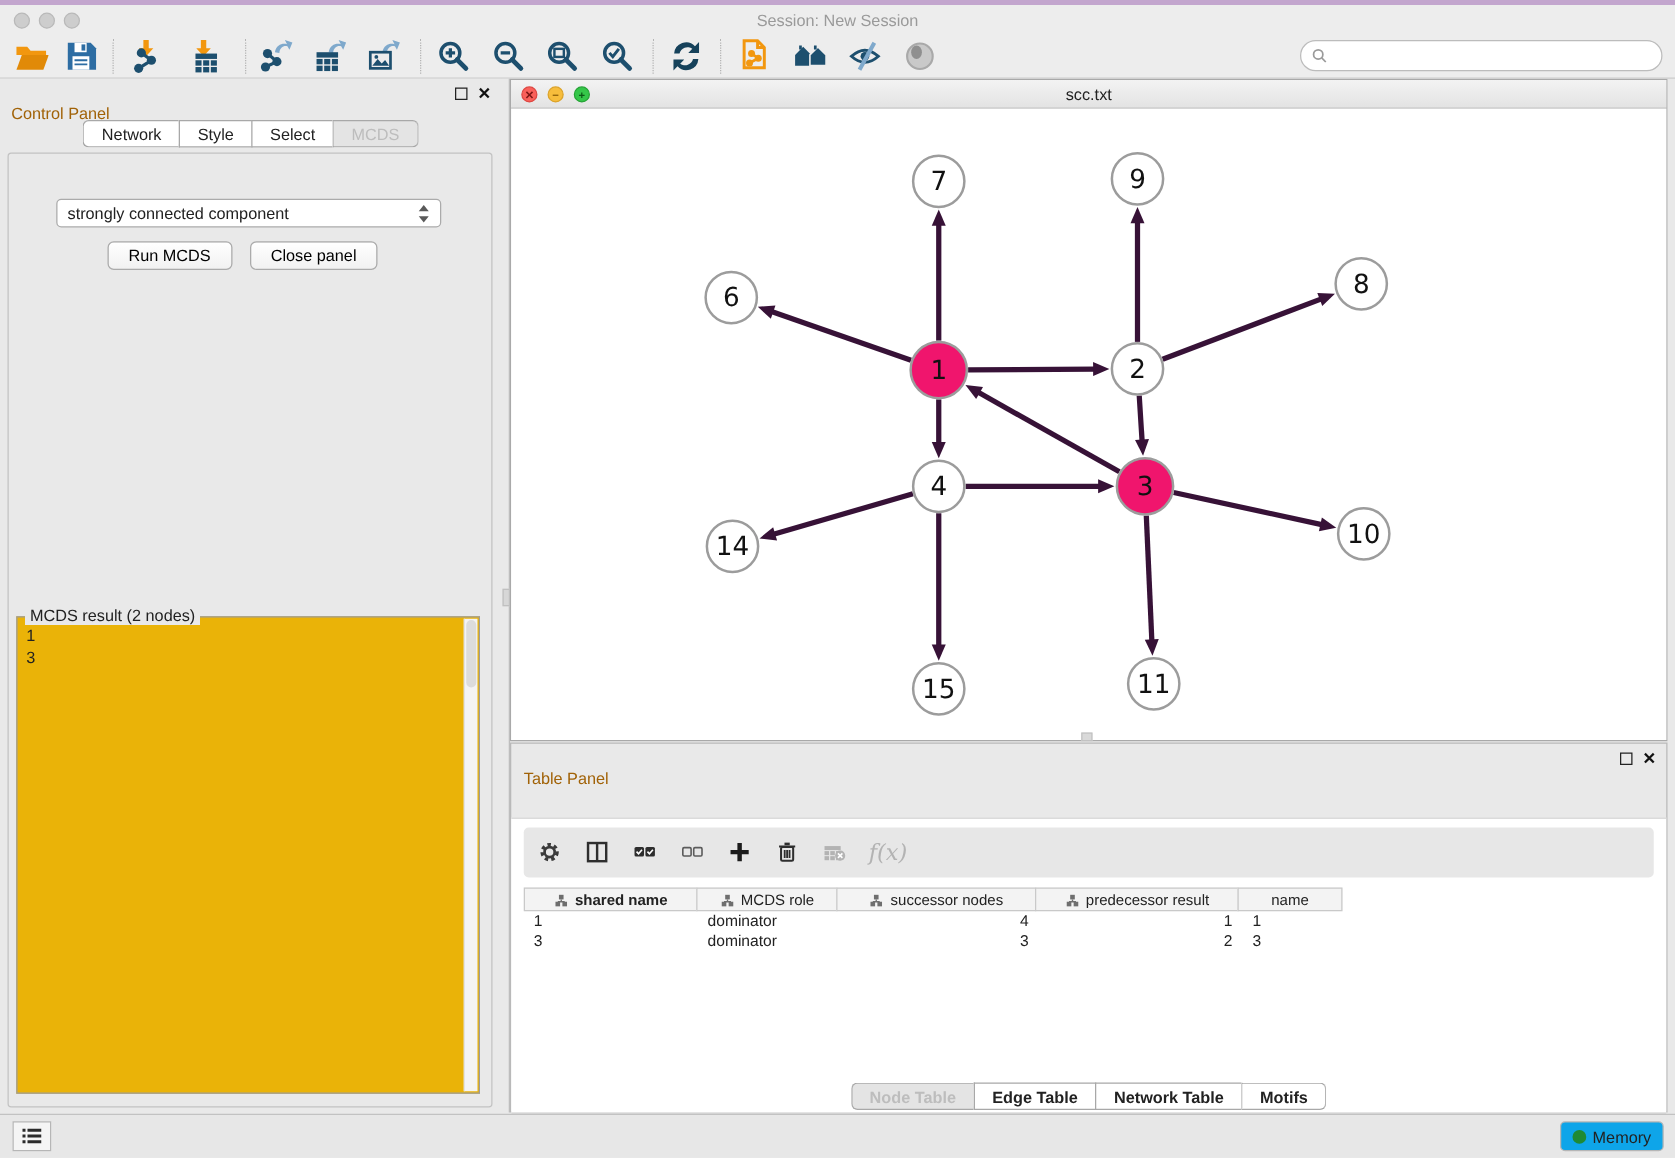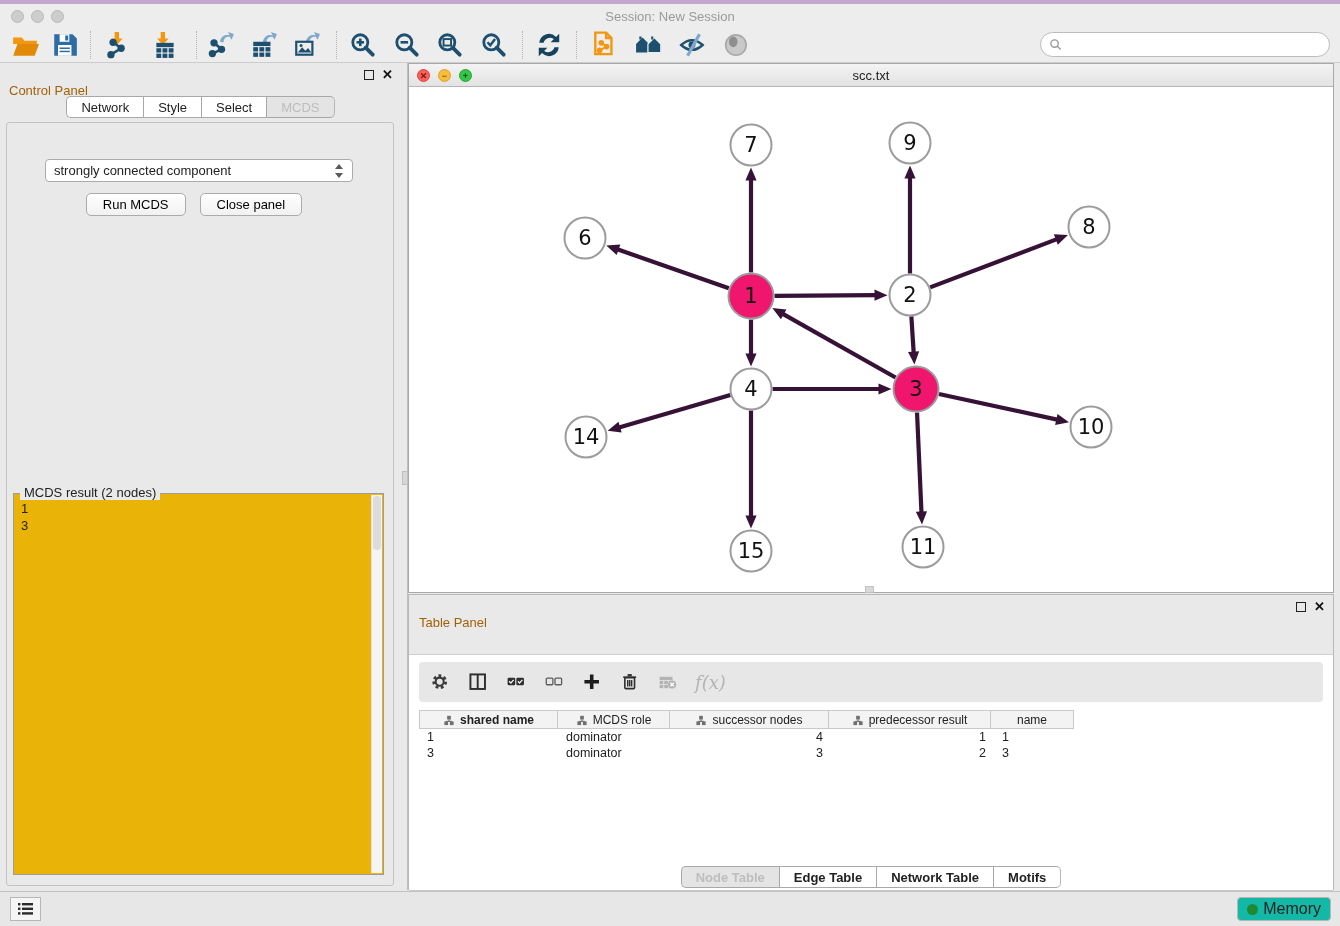--- a/index.html
+++ b/index.html
@@ -68,21 +68,21 @@
   .gh-cell { background:#f3f3f3; border:1px solid #c9c9c9; border-right:1px solid #c9c9c9; margin-left:-1px; height:19px; display:flex; align-items:center; justify-content:center; gap:5px; font-size:12px; color:#222; position:relative; }
   .gh-cell:first-child { margin-left:0;font-weight:bold; }
   .grid-row { display:flex; height:16px; font-size:12.5px; }
   .gr-cell { overflow:hidden; white-space:nowrap; }
   .tab-strip { position:absolute; left:0; right:0; top:271px; display:flex; justify-content:center; }
   .tab-strip .seg { height:22px; font-weight:bold; font-size:13px; }
 
   
   .statusbar { position:absolute; left:0; top:891px; width:1340px; height:35px; background:#e7e7e7; border-top:1px solid #c2c2c2; }
   .sb-left-btn { position:absolute; left:10px; top:5px; width:31px; height:24px; background:#f5f5f5; border:1px solid #b6b6b6; display:flex; align-items:center; justify-content:center; cursor:pointer; }
-  .sb-mem-btn { position:absolute; right:9px; top:5px; height:24px; background:#14b8a6; border:1px solid #b6b6b6; border-radius:4px; display:flex; align-items:center; gap:5px; padding:0 9px; font-size:16px; cursor:pointer; }
+  .sb-mem-btn { position:absolute; right:9px; top:5px; height:24px; background:#0ea5e9; border:1px solid #b6b6b6; border-radius:4px; display:flex; align-items:center; gap:5px; padding:0 9px; font-size:13px; cursor:pointer; }
   .mem-dot { width:11px; height:11px; border-radius:50%; background:#1f8a34; }
 </style>
 </head>
 <body>
 
 <div class="titlebar">
   <span class="mac-dot" style="left:11px"></span>
   <span class="mac-dot" style="left:31px"></span>
   <span class="mac-dot" style="left:51px"></span>
   <div class="title">Session: New Session</div>

